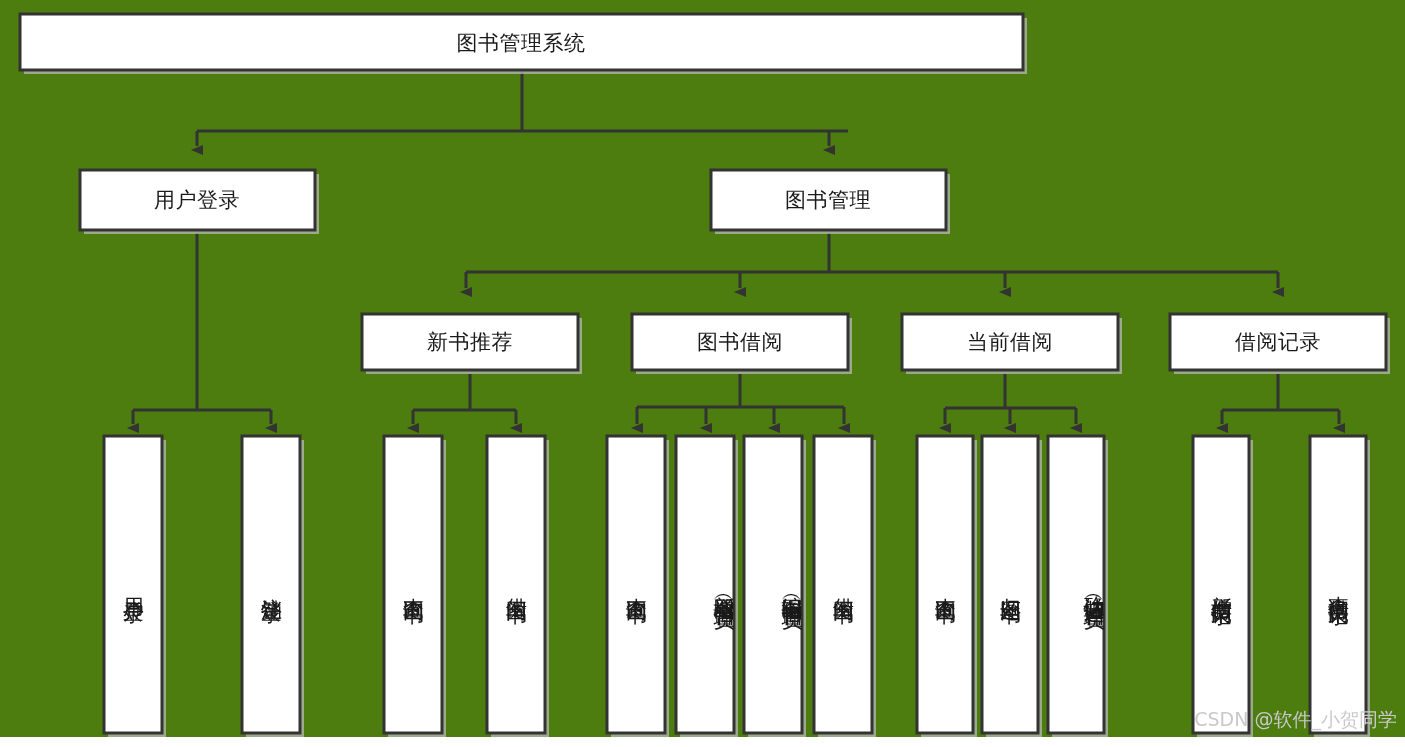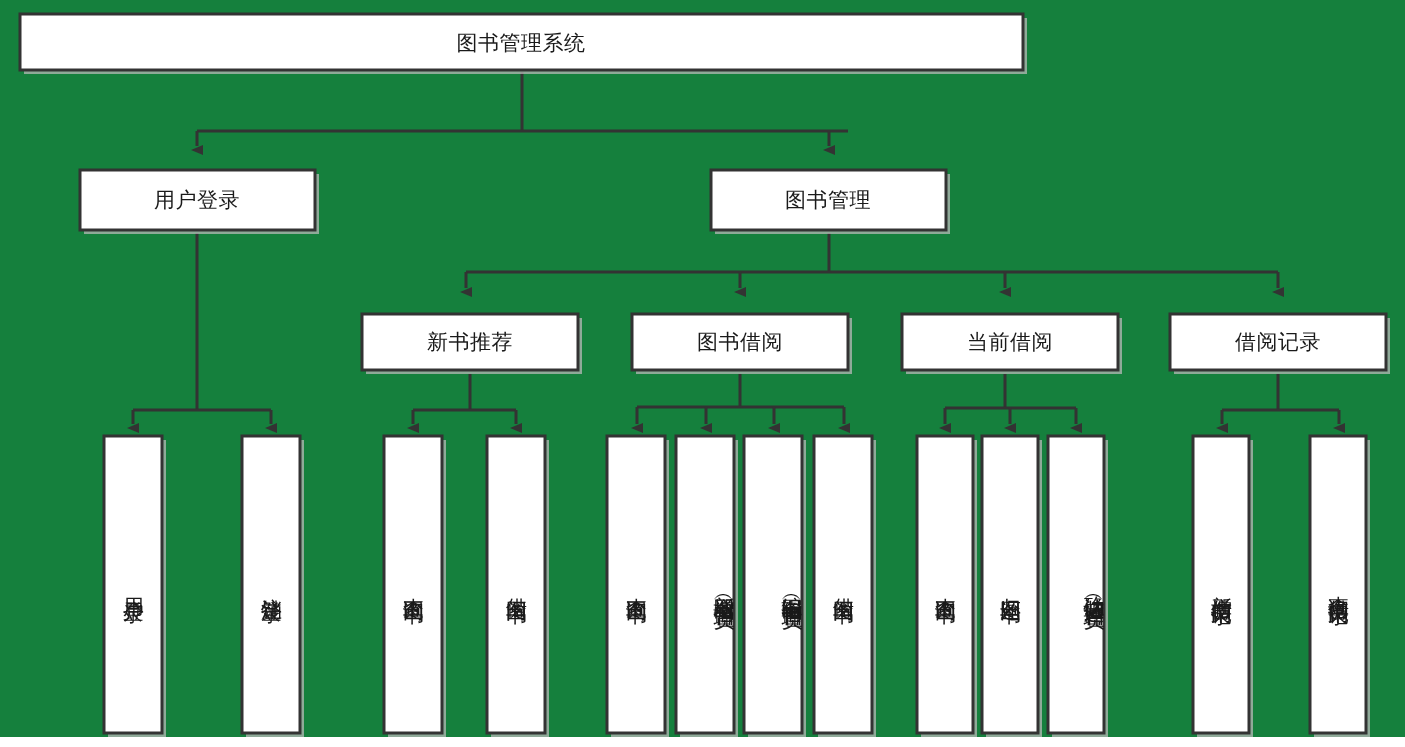--- a/index.html
+++ b/index.html
@@ -11,21 +11,21 @@
   body {
     width: 1405px;
     height: 747px;
     font-family: "DejaVu Sans", "Liberation Sans", sans-serif;
     overflow: hidden;
   }
   #diagram-root {
     position: relative;
     width: 1405px;
     height: 737px;
-    background: #15803d;
+    background: #4d7c0f;
   }
   svg.diagram-canvas {
     position: absolute;
     left: 0;
     top: 0;
     width: 1405px;
     height: 747px;
     display: block;
   }
   .node-box {
@@ -263,14 +263,15 @@
   <div class="leaf-label" style="left:744px; top:436px; width:58px; height:297px; align-items:flex-start; padding-top:6px; box-sizing:border-box;">编辑图书（管理员）</div>
   <div class="leaf-label" style="left:814px; top:436px; width:58px; height:297px;">借阅图书</div>
 
   <div class="leaf-label" style="left:917px; top:436px; width:56px; height:297px;">查询图书</div>
   <div class="leaf-label" style="left:982px; top:436px; width:56px; height:297px;">归还图书</div>
   <div class="leaf-label" style="left:1048px; top:436px; width:56px; height:297px; align-items:flex-start; padding-top:6px; box-sizing:border-box;">确认归还（管理员）</div>
 
   <div class="leaf-label" style="left:1193px; top:436px; width:56px; height:297px;">新增借阅记录</div>
   <div class="leaf-label" style="left:1310px; top:436px; width:56px; height:297px;">查询借阅记录</div>
 
+  <div class="watermark">CSDN @软件_小贺同学</div>
 
 </div>
 
 </body></html>

